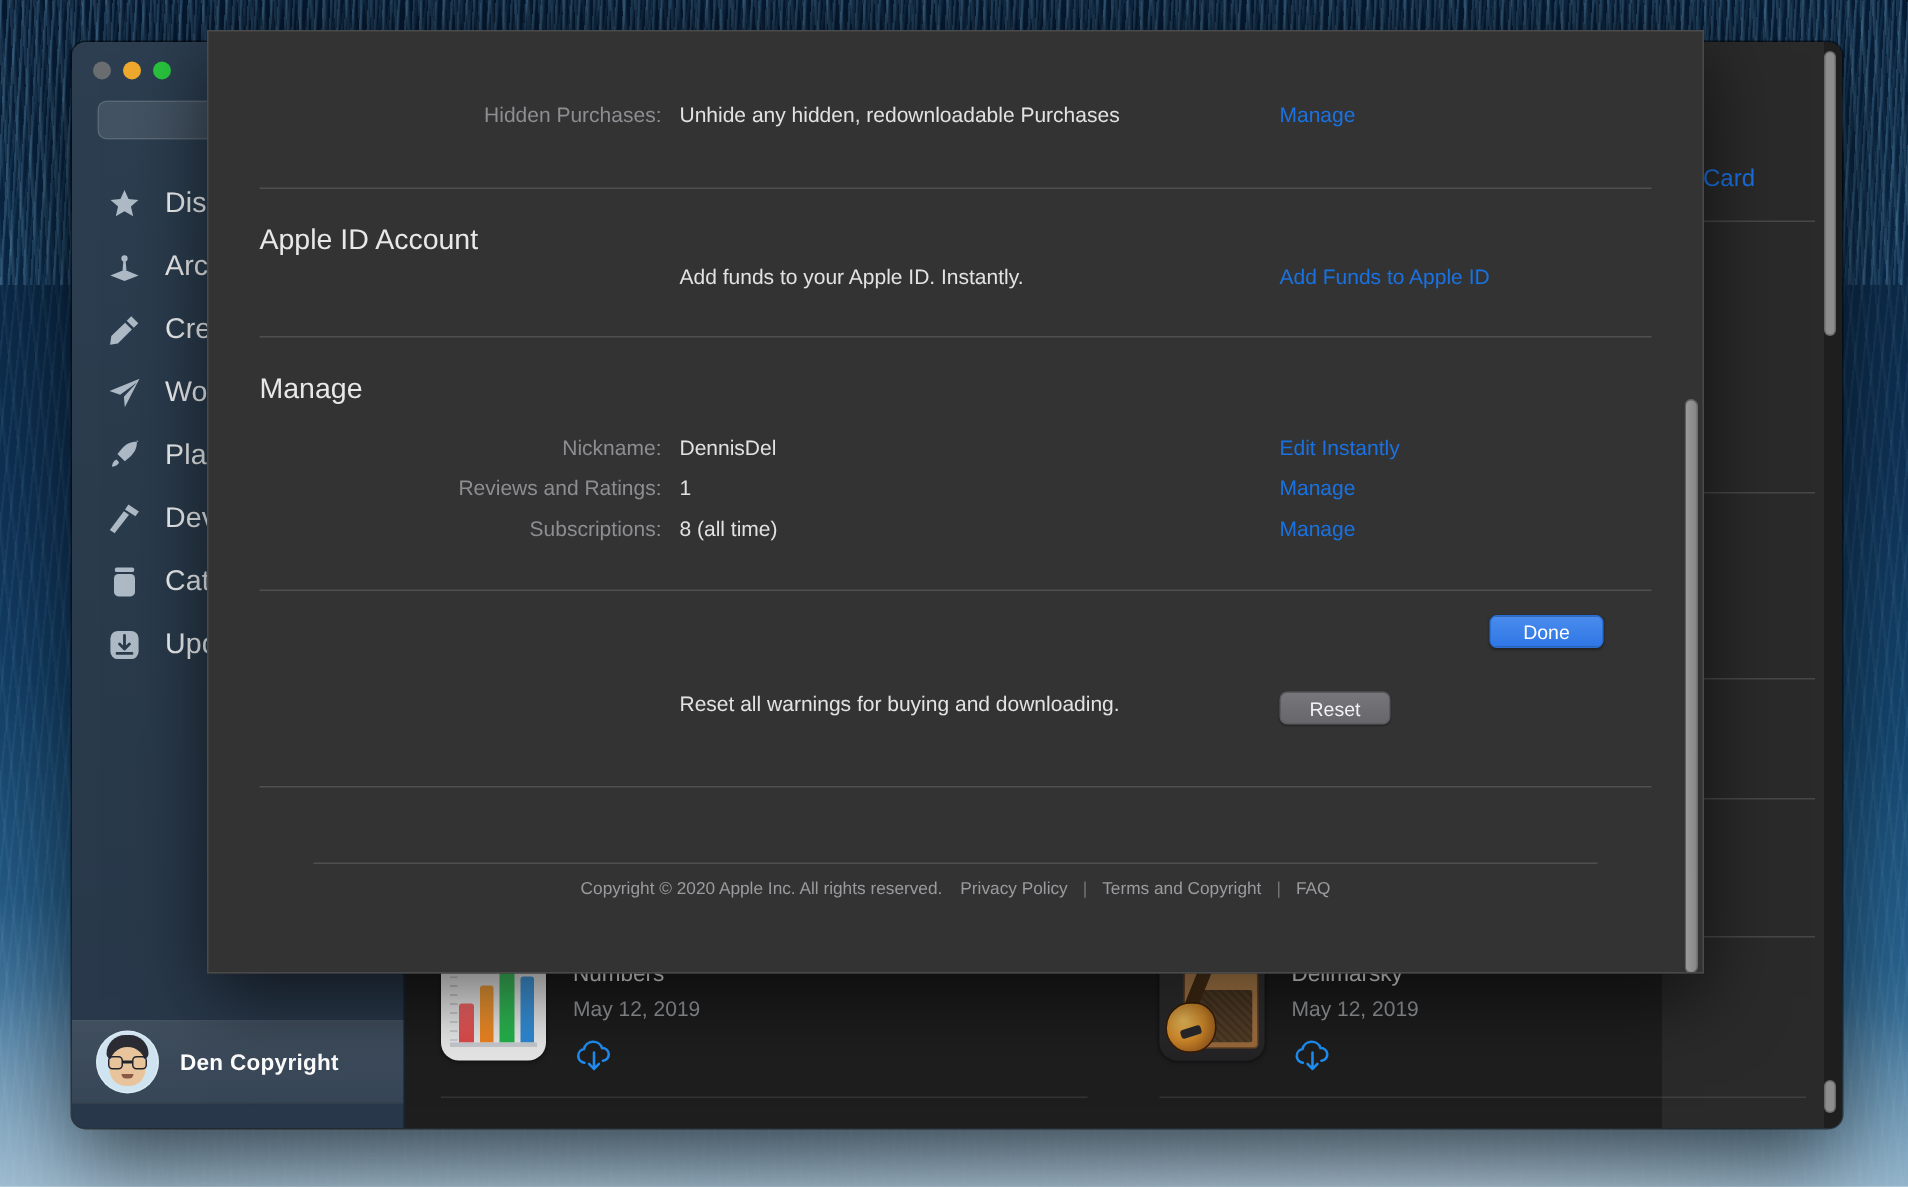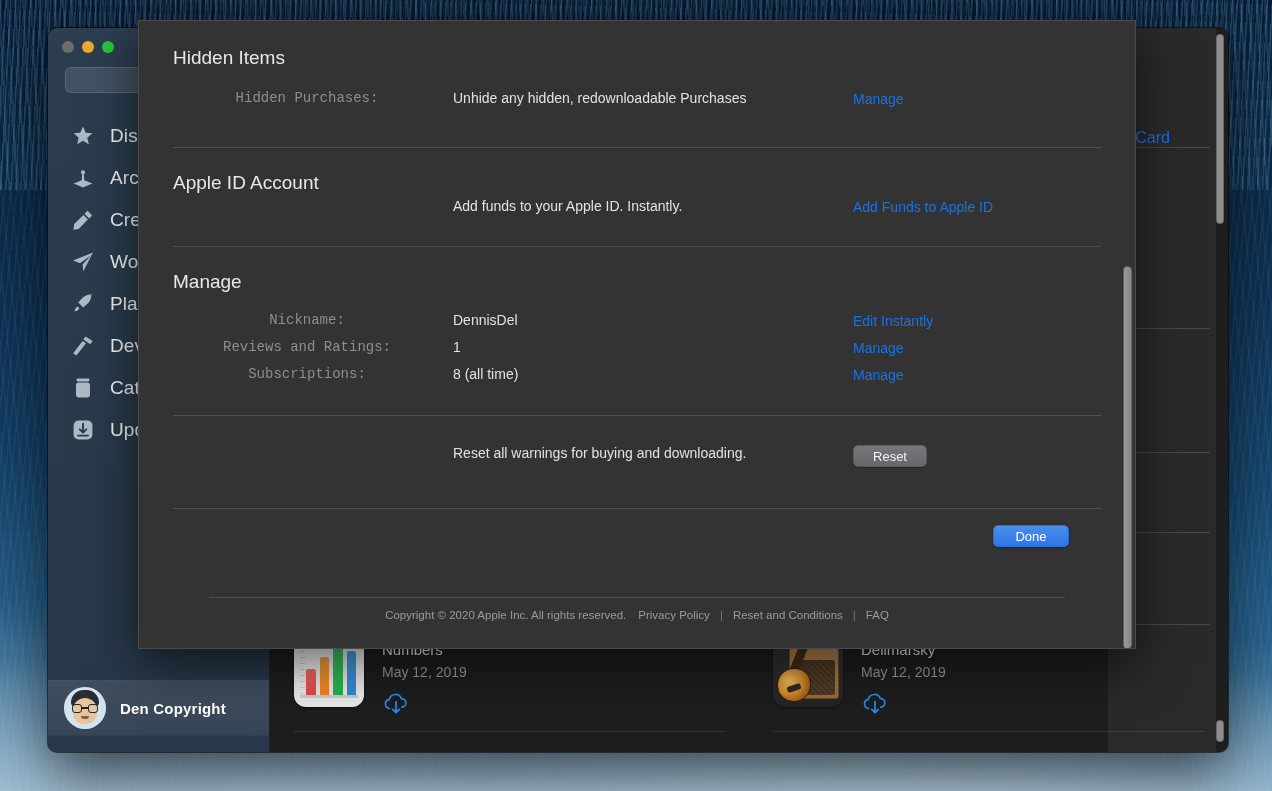--- a/index.html
+++ b/index.html
@@ -149,43 +149,43 @@
     border: 1px solid rgba(0,0,0,.25);
   }
   .win-scroll .thumb.t1 { top: 0px; height: 190px; }
   .win-scroll .thumb.t2 { top: 686px; height: 22px; }
 
   
   .right-strip {
     position:absolute; right: 12px; top: 0; width: 108px; bottom: 0;
     background: #2a2a2a;
   }
-  .strip-link { position:absolute; right: 46px; top: 101px; color:#1a72e2; font-size: 16px; white-space:nowrap; }
+  .strip-link { position:absolute; right: 46px; top: 83px; color:#1a72e2; font-size: 16px; white-space:nowrap; }
   .strip-rule { position:absolute; left: 12px; right: 6px; top: 119px; height:1px; background: rgba(255,255,255,.14); }
   .strip-rule.r2 { top: 300px; }
   .strip-rule.r3 { top: 424px; }
   .strip-rule.r4 { top: 504px; }
   .strip-rule.r5 { top: 596px; }
 
   
   #account-sheet {
     position: absolute; left: 138px; top: 20px;
     width: 998px; height: 629px;
     background: #333333;
     border: 1px solid #4a4a4a;
     box-shadow: 0 16px 48px rgba(0,0,0,.6);
     overflow: hidden;
   }
   .sheet-inner { position:absolute; inset: 0; padding: 0 34px 0 34px; }
 
   .sec-title { color: #e8e8e8; font-size: 19px; font-weight: normal; }
   .row { display: flex; align-items: flex-start; }
   .row-label {
-    width: 280px; flex: 0 0 280px; text-align: center;
-    color: #8d8d92; font-size: 14px; padding-right: 12px; font-family: Liberation Mono, monospace;
+    width: 280px; flex: 0 0 280px; text-align: right;
+    color: #8d8d92; font-size: 14px; padding-right: 12px;
   }
   .row-value { flex: 1; color: #e2e2e2; font-size: 14px; }
   .row-action { width: 248px; flex: 0 0 248px; }
   .link { color: #1a72e2; font-size: 14px; cursor: default; }
   .hr { height: 1px; background: rgba(255,255,255,.14); }
 
   .btn-reset {
     width: 74px; height: 22px; border-radius: 5px;
     background: linear-gradient(180deg, #76767b, #66666b);
     border: 1px solid #5a5a5f;
@@ -394,21 +394,20 @@
       <div class="thumb t1"></div>
       <div class="thumb t2"></div>
     </div>
   </div>
 </div>
 
 <div id="account-sheet">
   <div class="sheet-inner">
 
     <div style="padding-top:26px">
-      <div class="sec-title">Hidden Items</div>
       <div class="row" style="margin-top:21px">
         <div class="row-label">Hidden Purchases:</div>
         <div class="row-value">Unhide any hidden, redownloadable Purchases</div>
         <div class="row-action">
           <span class="link">Manage</span>
         </div>
       </div>
       <div class="hr" style="margin-top:39px"></div>
     </div>
 
@@ -447,42 +446,42 @@
         <div class="row-label">Subscriptions:</div>
         <div class="row-value">8 (all time)</div>
         <div class="row-action">
           <span class="link">Manage</span>
         </div>
       </div>
 
       <div class="hr" style="margin-top:31px"></div>
     </div>
 
+    <div style="padding-top:16px; display:flex; justify-content:flex-end; padding-right:32px">
+      <div class="btn-done">Done</div>
+    </div>
+
     <div style="padding-top:29px">
       <div class="row">
         <div class="row-label"></div>
         <div class="row-value">Reset all warnings for buying and downloading.</div>
         <div class="row-action">
           <div class="btn-reset">Reset</div>
         </div>
       </div>
       <div class="hr" style="margin-top:41px"></div>
-    </div>
-
-    <div style="padding-top:16px; display:flex; justify-content:flex-end; padding-right:32px">
-      <div class="btn-done">Done</div>
     </div>
 
     <div class="hr" style="margin-top:50px; margin-left:36px; margin-right:36px;"></div>
     <div class="footer-bar" style="padding-top:11px">
       <span>Copyright © 2020 Apple Inc. All rights reserved.</span>
       <span style="width:12px"></span>
       <span class="fl">Privacy Policy</span>
       <span class="divider">|</span>
-      <span class="fl">Reset and Conditions</span>
+      <span class="fl">Terms and Copyright</span>
       <span class="divider">|</span>
       <span class="fl">FAQ</span>
     </div>
   </div>
 
   <div class="sheet-scroll">
     <div class="track"></div>
     <div class="thumb"></div>
   </div>
 </div>

